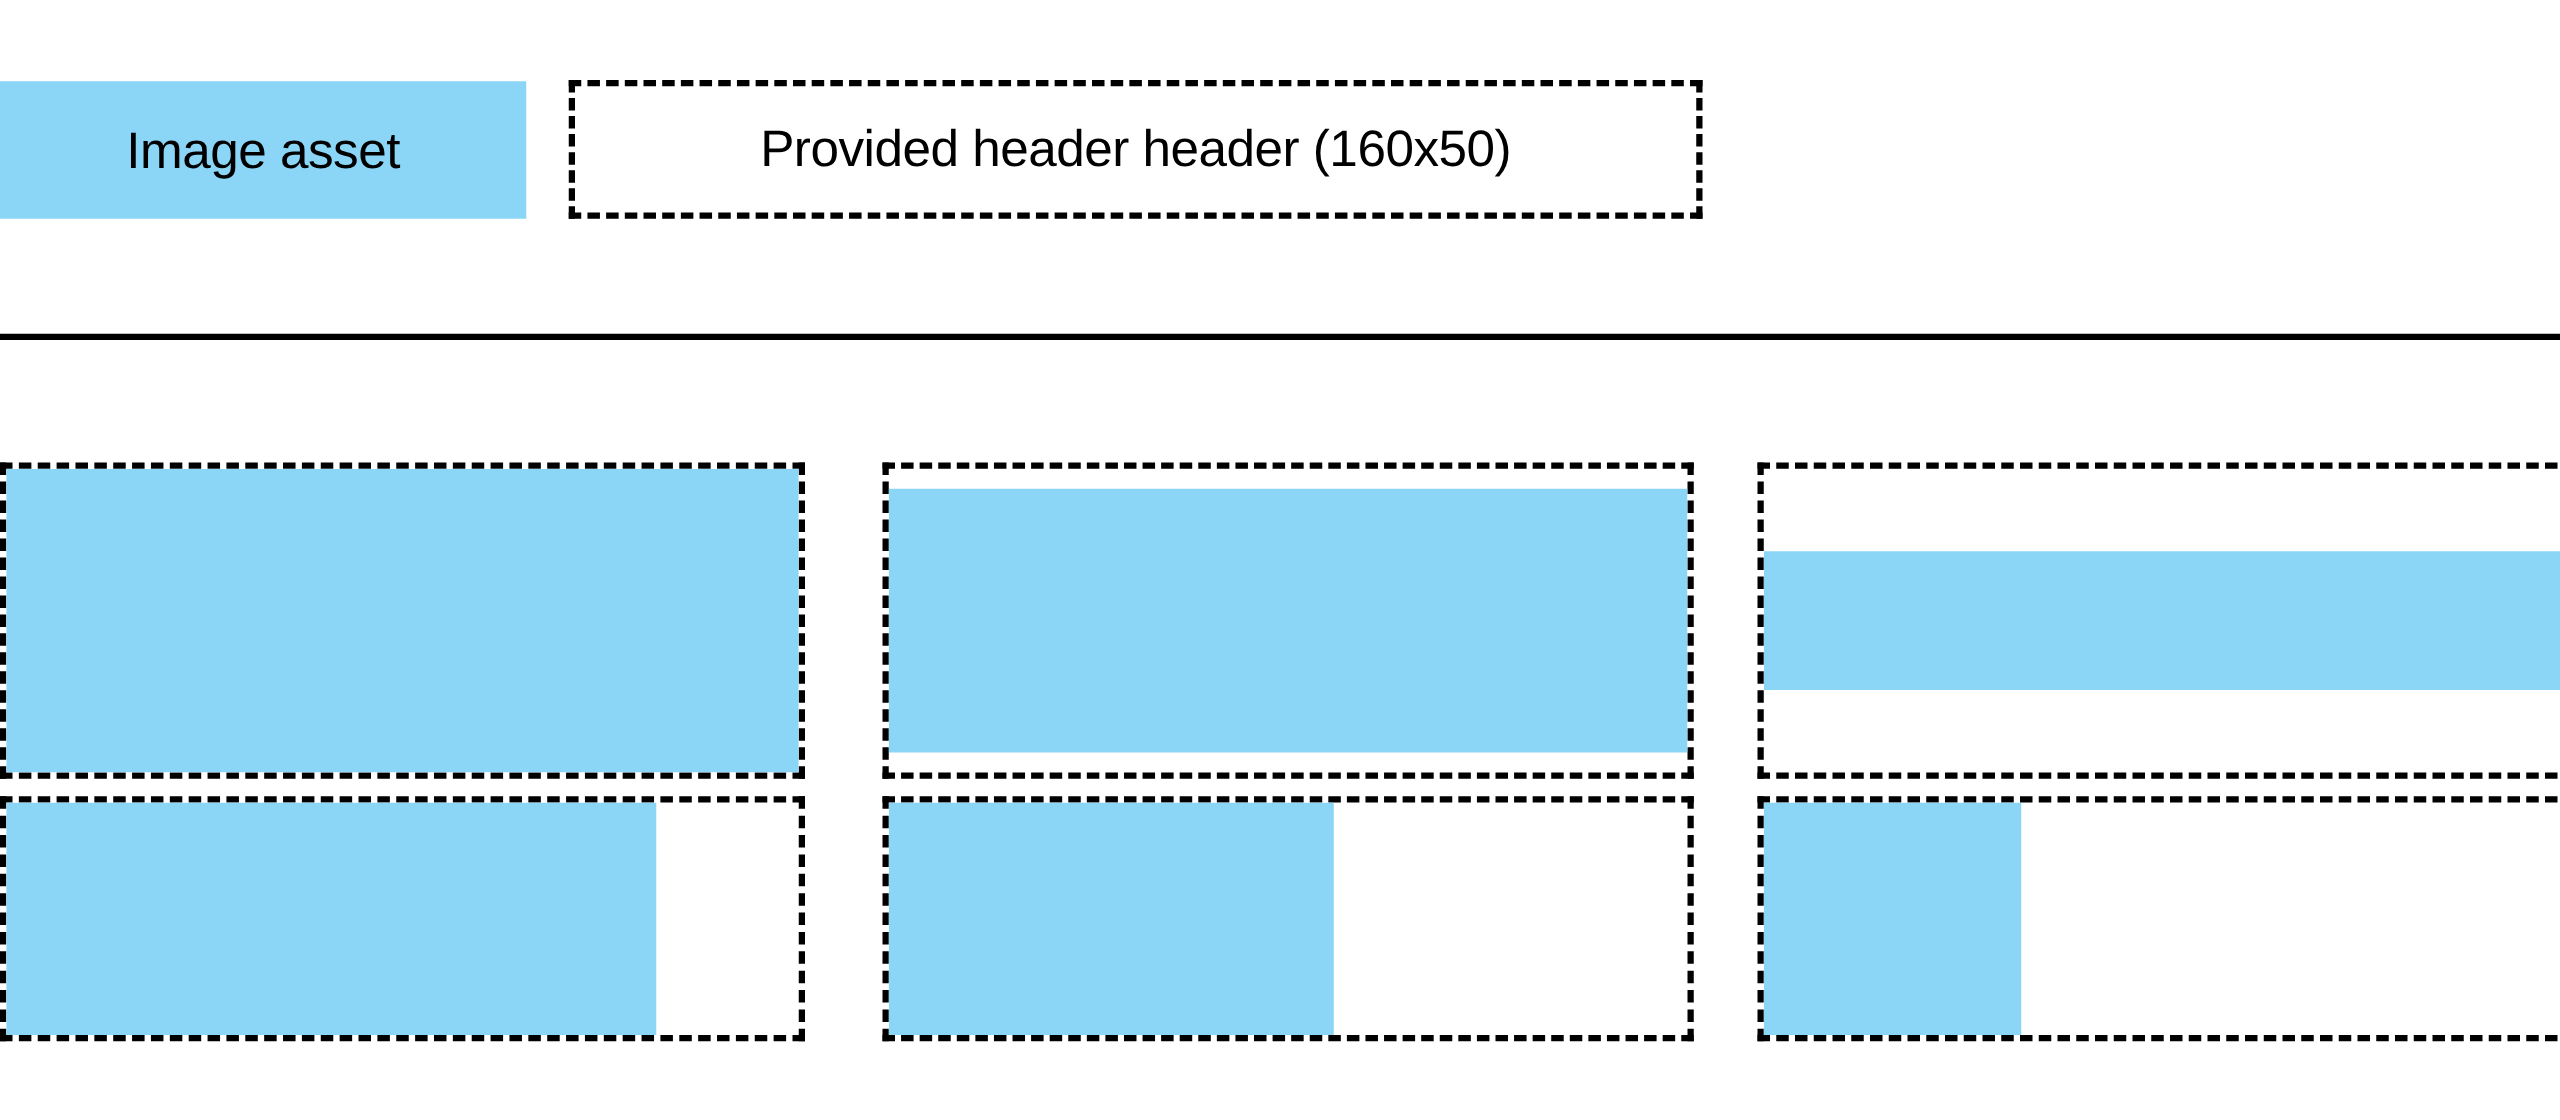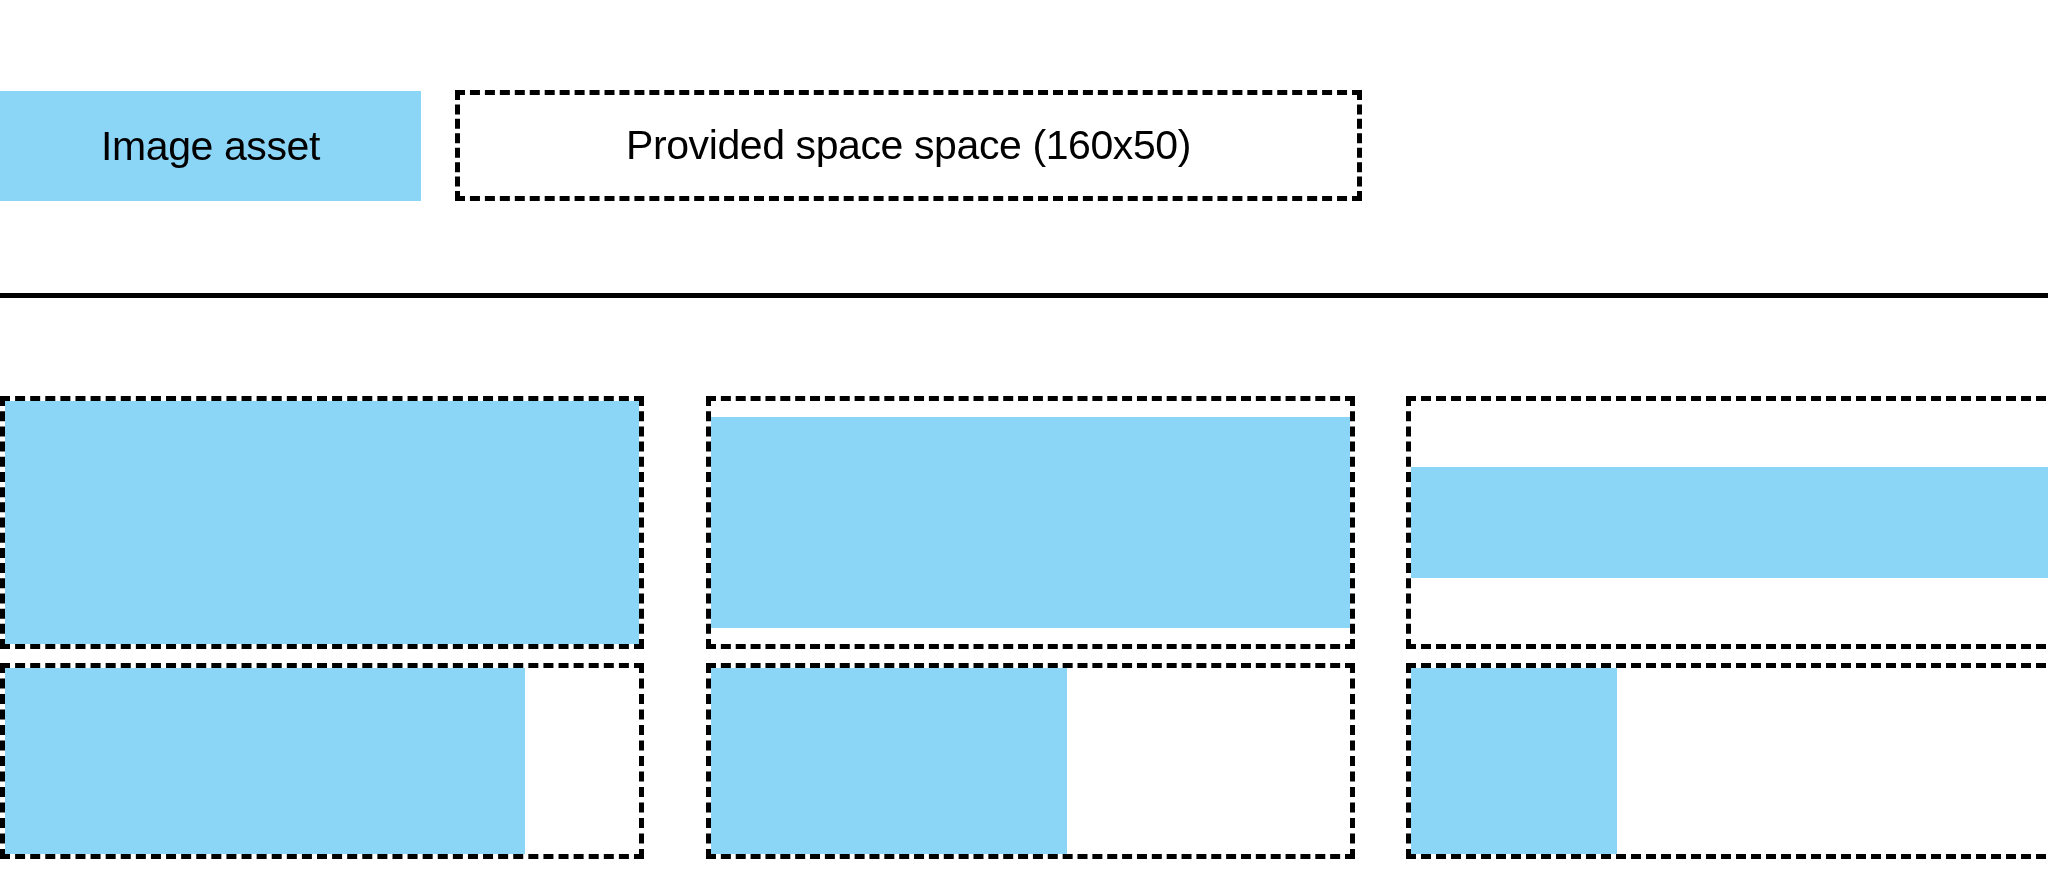--- a/index.html
+++ b/index.html
@@ -13,21 +13,20 @@
     position: relative;
     overflow: hidden;
     font-family: "Liberation Sans", sans-serif;
     color: #000000;
     -webkit-font-smoothing: antialiased;
   }
 
   .canvas {
     position: absolute;
     inset: 0;
-    margin-top: 26px;
   }
 
   
   .legend-swatch {
     position: absolute;
     left: 0px;
     top: 65px;
     width: 421px;
     height: 110px;
     background: #8BD6F7;
@@ -112,21 +111,21 @@
 </head>
 <body>
 
 <div class="canvas">
 
   <div class="legend-swatch">
     <span class="label">Image asset</span>
   </div>
 
   <div class="header-space-box">
-    <span class="label">Provided space space (160x50)</span>
+    <span class="label">Provided header header (160x50)</span>
   </div>
 
   <div class="divider"></div>
 
   <div class="spec-box" id="box-r1c1">
     <div class="spec-fill" style="left:0px; top:0px; right:0px; bottom:0px;"></div>
   </div>
 
   <div class="spec-box" id="box-r1c2">
     <div class="spec-fill" style="left:0px; right:0px; top:16px; bottom:16px;"></div>

